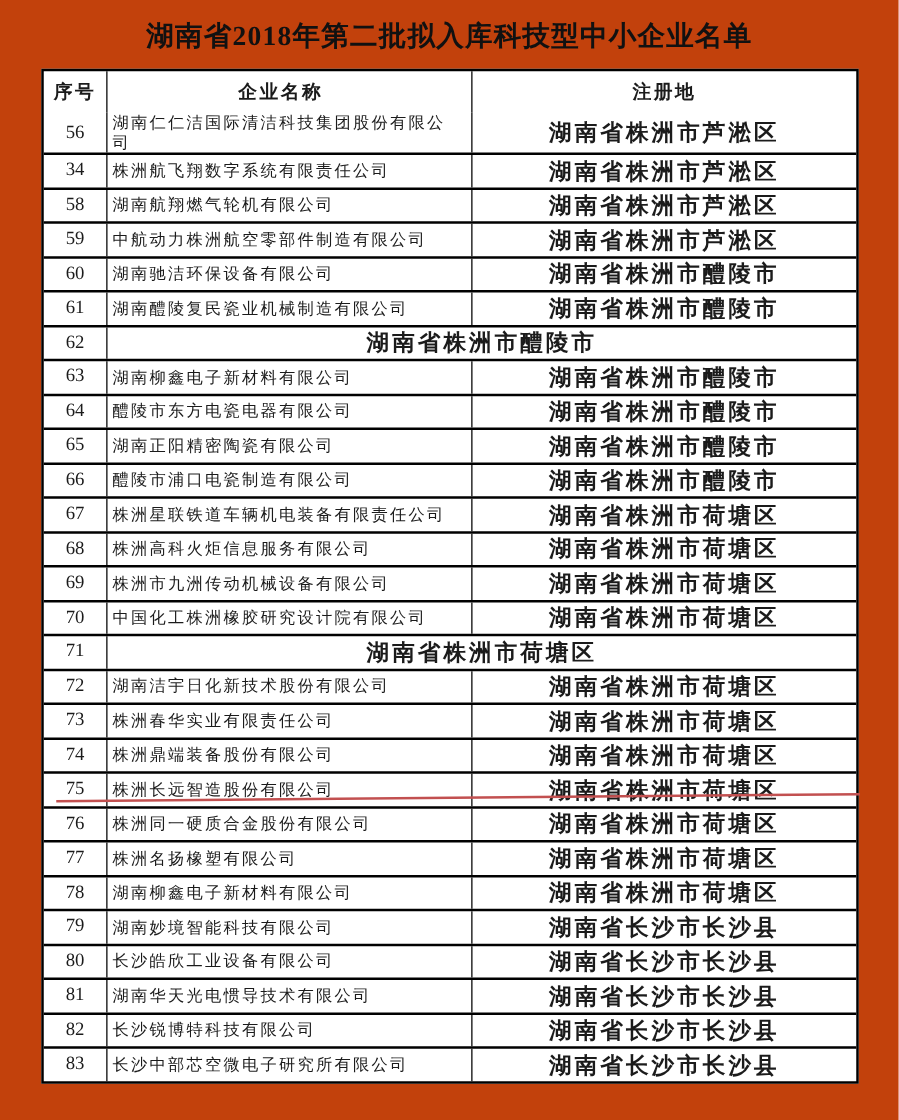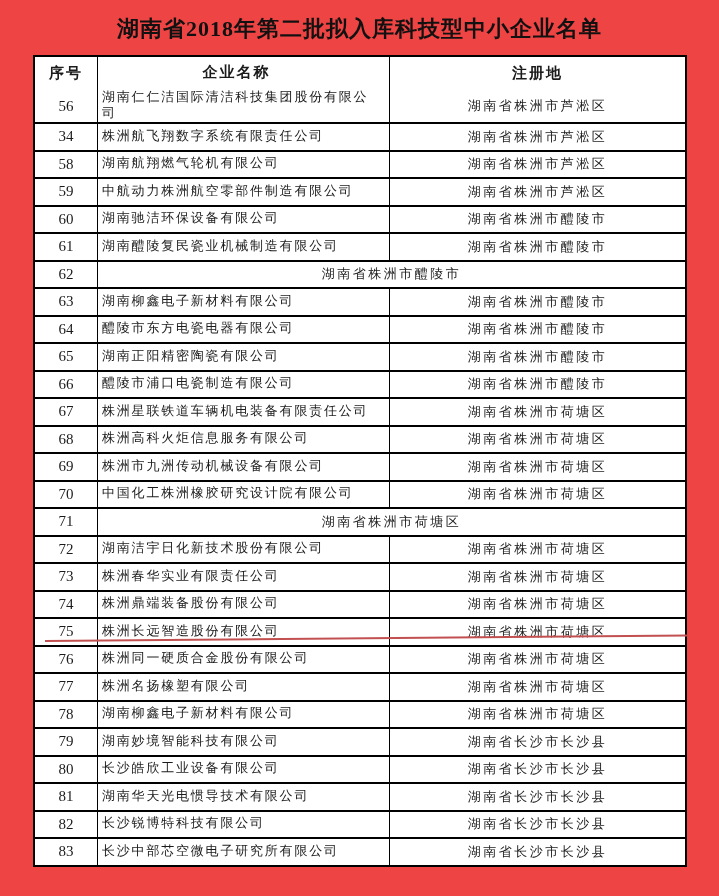--- a/index.html
+++ b/index.html
@@ -1,21 +1,21 @@
 <!DOCTYPE html>
 <html><head>
 <meta charset="utf-8">
 <style>
   * { margin: 0; padding: 0; box-sizing: border-box; }
   html, body { background: #ffffff; }
   .page {
     position: relative;
     width: 719px;
     height: 896px;
-    background: #ef4444;
+    background: #c2410c;
     font-family: "Liberation Serif", "DejaVu Serif", serif;
     color: #1b1b1b;
     overflow: hidden;
   }
   .page-title {
     position: absolute;
     top: 14px;
     left: 0;
     width: 100%;
     text-align: center;
@@ -38,42 +38,42 @@
     border-top: 2px solid #000000;
     min-height: 27.5px;
   }
   .t-row:first-child { border-top: none; }
   .t-row.header-row { min-height: 33px; }
   .cell {
     display: flex;
     align-items: center;
   }
   .cell-no {
-    width: 63px;
+    width: 51px;
     justify-content: center;
     border-right: 1.5px solid #000000;
     font-size: 15px;
   }
   .cell-name {
     width: 292px;
     justify-content: flex-start;
     padding-left: 4px;
     padding-right: 14px;
     border-right: 1.5px solid #000000;
     font-size: 13px;
     letter-spacing: 1.8px;
     line-height: 16px;
     word-break: break-all;
-    font-family: Liberation Mono, monospace;
   }
   .cell-loc {
     flex: 1;
     justify-content: center;
-    font-size: 13px;
+    font-size: 18px;
     letter-spacing: 2.5px;
+    font-weight: bold;
   }
   .header-row .cell {
     font-weight: bold;
     font-size: 15px;
     justify-content: center;
     padding-left: 0;
     letter-spacing: 2px;
   }
   .red-underline {
     position: absolute;

